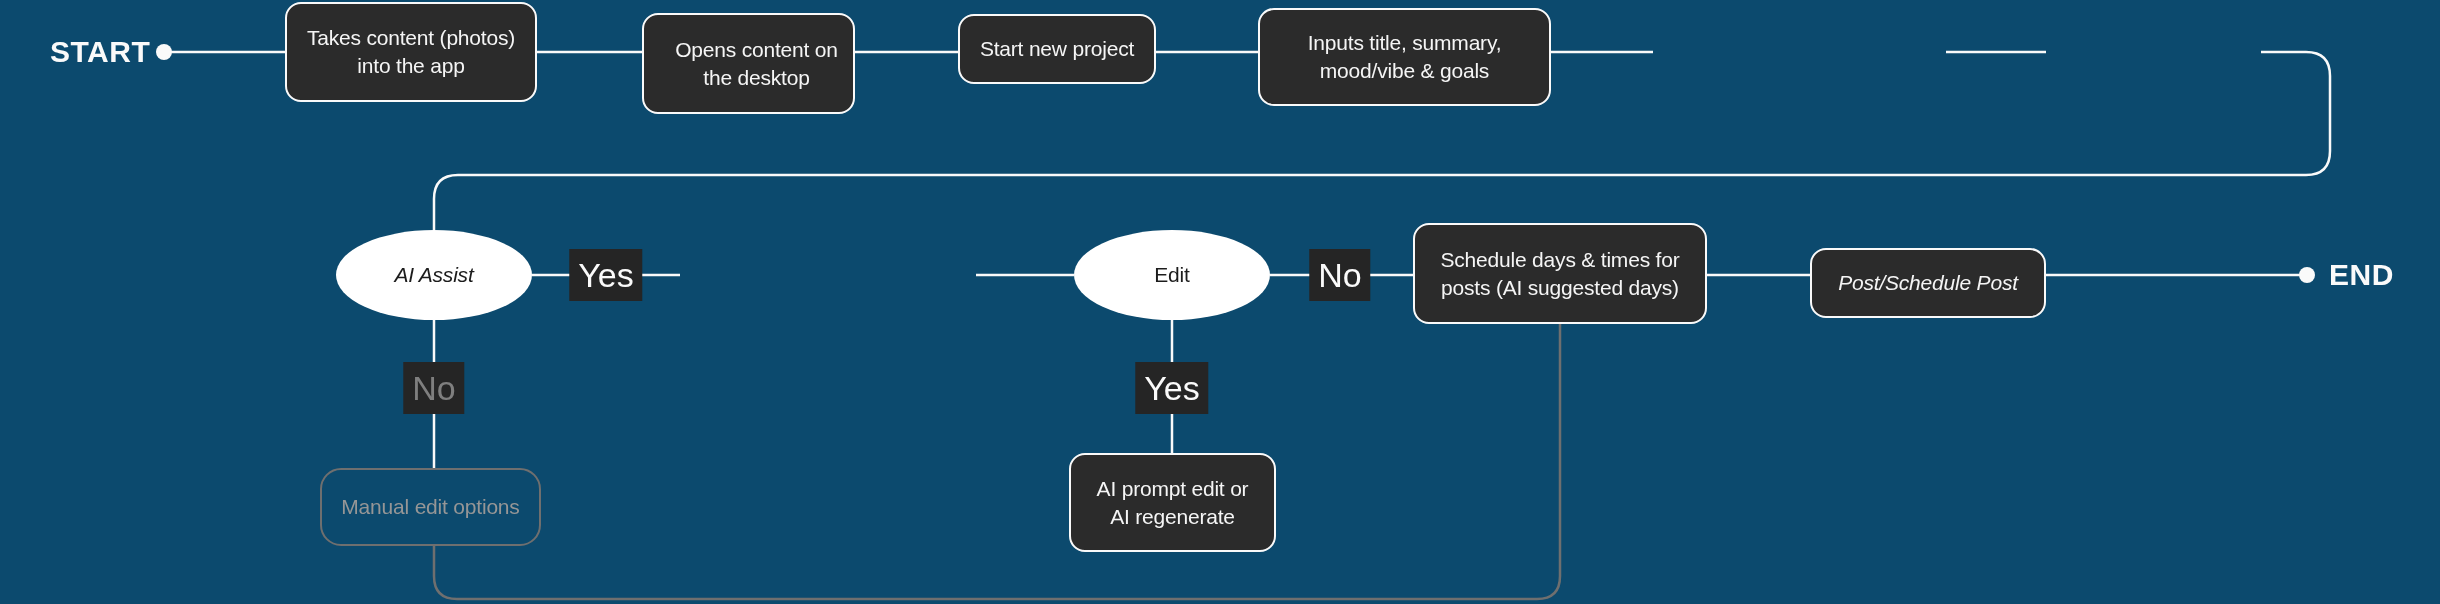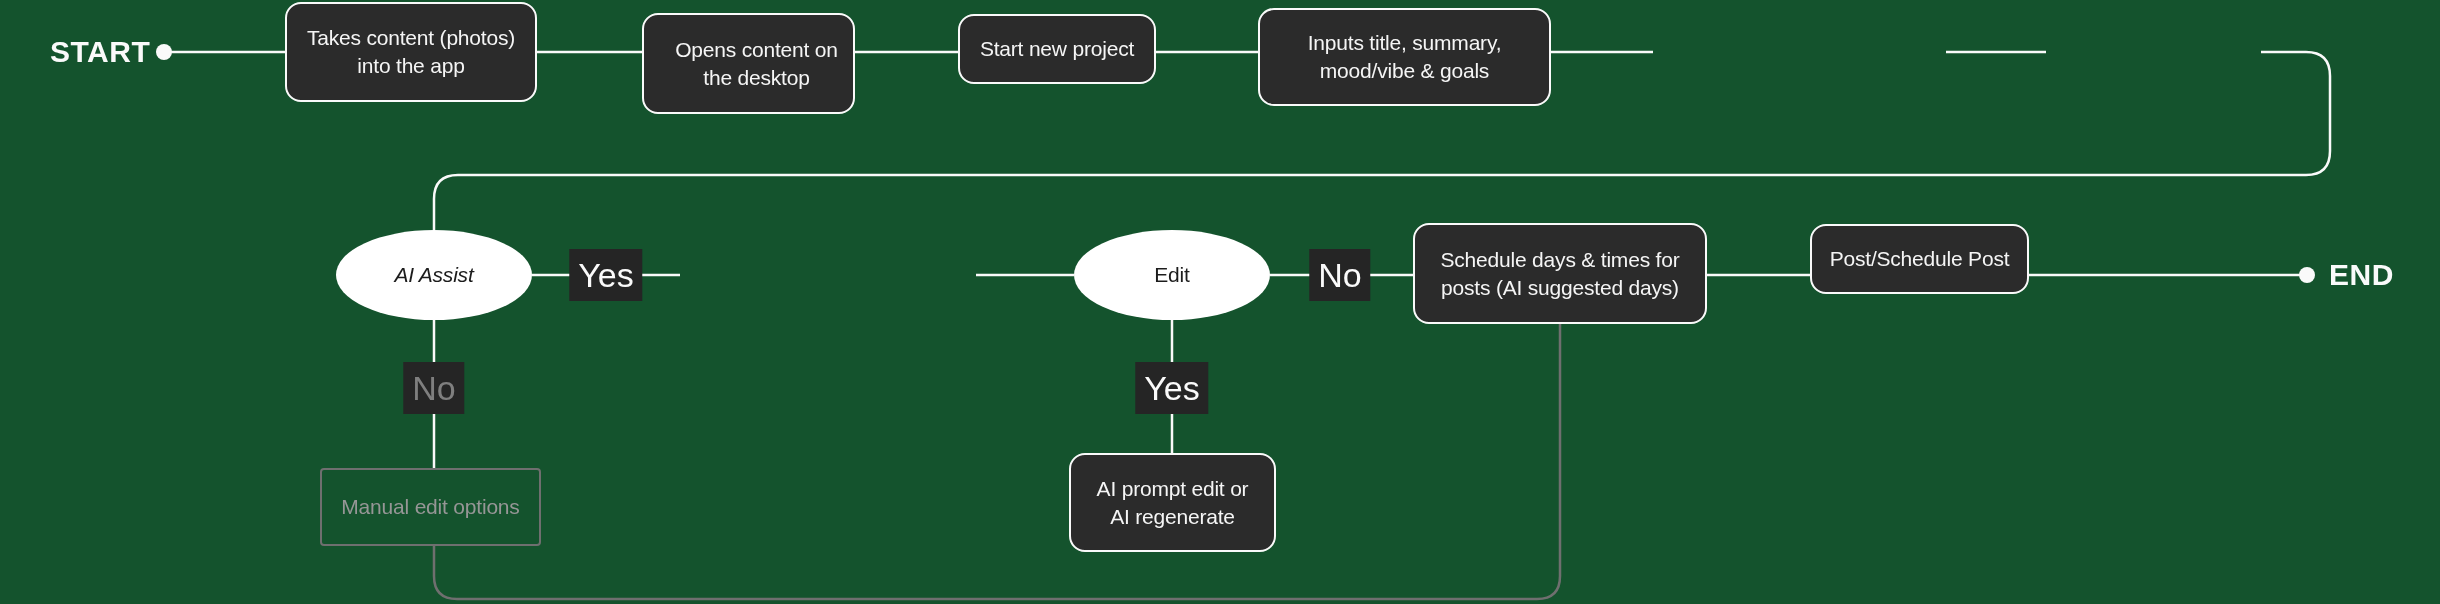--- a/index.html
+++ b/index.html
@@ -1,30 +1,30 @@
 <!DOCTYPE html>
 <html><head>
 <meta charset="utf-8">
 <style>
   html,body{margin:0;padding:0;background:#252525;}
   .canvas{
     position:relative;width:2440px;height:604px;overflow:hidden;
-    background:#14532d;
+    background:#0c4a6e;
     font-family:"Liberation Sans","DejaVu Sans",sans-serif;
     -webkit-font-smoothing:antialiased;
   }
   .wires{position:absolute;left:0;top:0;z-index:1;}
   .node{
     position:absolute;z-index:2;box-sizing:border-box;
     display:flex;align-items:center;justify-content:center;text-align:center;
     background:#2b2b2b;border:2.5px solid #fafafa;border-radius:16px;
     color:#f5f5f5;font-size:21px;line-height:1.32;letter-spacing:-0.2px;
   }
   .node .lbl{white-space:pre-line;padding:0 10px;}
-  .node--muted{border-color:#6f6f6f;color:#969696;background:transparent;border-radius:4px;}
+  .node--muted{border-color:#6f6f6f;color:#969696;background:transparent;border-radius:21px;}
   .ellipse{
     position:absolute;z-index:2;box-sizing:border-box;
     display:flex;align-items:center;justify-content:center;text-align:center;
     background:#ffffff;border-radius:50%;color:#1c1c1c;
     font-size:21px;letter-spacing:-0.2px;
   }
   .terminal{
     position:absolute;z-index:2;color:#fafafa;font-size:30px;font-weight:bold;
     letter-spacing:0.5px;
   }
@@ -84,21 +84,21 @@
   <div class="ellipse" style="left:336px;top:230px;width:196px;height:90px;font-style:italic;">
     <span class="lbl">AI Assist</span>
   </div>
   <div class="ellipse" style="left:1074px;top:230px;width:196px;height:90px;">
     <span class="lbl">Edit</span>
   </div>
   <div class="node" style="left:1413px;top:223px;width:294px;height:101px;">
     <span class="lbl">Schedule days &amp; times for
 posts (AI suggested days)</span>
   </div>
-  <div class="node" style="left:1810px;top:224px;width:219px;height:70px;">
+  <div class="node" style="left:1810px;top:248px;width:236px;height:70px;font-style:italic;">
     <span class="lbl">Post/Schedule Post</span>
   </div>
 
   <div class="node node--muted" style="left:320px;top:468px;width:221px;height:78px;">
     <span class="lbl">Manual edit options</span>
   </div>
   <div class="node" style="left:1069px;top:453px;width:207px;height:99px;">
     <span class="lbl">AI prompt edit or
 AI regenerate</span>
   </div>

